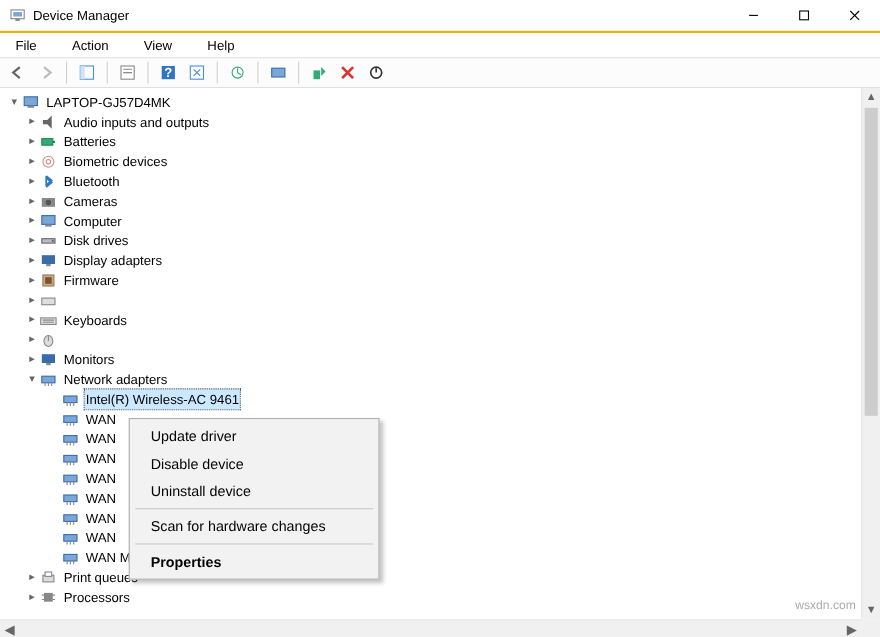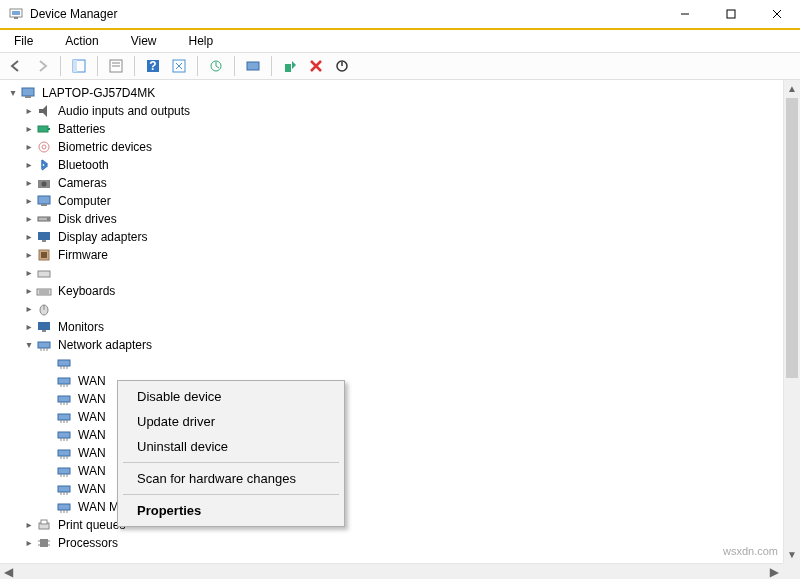--- a/index.html
+++ b/index.html
@@ -306,20 +306,21 @@
       <div class="tree-row indent-2">
         <span class="caret empty">▸</span>
         <span class="node-icon">
           <svg width="16" height="16">
             <rect x="2" y="5" width="12" height="6" fill="#7aa6d8" stroke="#3a6ca8"></rect>
             <line x1="5" y1="11" x2="5" y2="14" stroke="#888"></line>
             <line x1="8" y1="11" x2="8" y2="14" stroke="#888"></line>
             <line x1="11" y1="11" x2="11" y2="14" stroke="#888"></line>
           </svg>
         </span>
+        <span class="node-label selected">Intel(R) Wireless-AC 9461</span>
       </div>
       <div class="tree-row indent-2">
         <span class="caret empty">▸</span>
         <span class="node-icon">
           <svg width="16" height="16">
             <rect x="2" y="5" width="12" height="6" fill="#7aa6d8" stroke="#3a6ca8"></rect>
             <line x1="5" y1="11" x2="5" y2="14" stroke="#888"></line>
             <line x1="8" y1="11" x2="8" y2="14" stroke="#888"></line>
             <line x1="11" y1="11" x2="11" y2="14" stroke="#888"></line>
           </svg>
@@ -430,22 +431,22 @@
             <line x1="12" y1="6" x2="14" y2="6" stroke="#888"></line>
             <line x1="12" y1="10" x2="14" y2="10" stroke="#888"></line>
           </svg>
         </span>
         <span class="node-label">Processors</span>
       </div>
     </div>
 </div>
 
 <div class="context-menu">
+  <div class="mi">Update driver</div>
   <div class="mi">Disable device</div>
-  <div class="mi">Update driver</div>
   <div class="mi">Uninstall device</div>
   <div class="msep"></div>
   <div class="mi">Scan for hardware changes</div>
   <div class="msep"></div>
   <div class="mi bold">Properties</div>
 </div>
 
 <div class="scrollbar">
   <div class="scroll-arrow" style="top:0">▲</div>
   <div class="scroll-thumb"></div>

